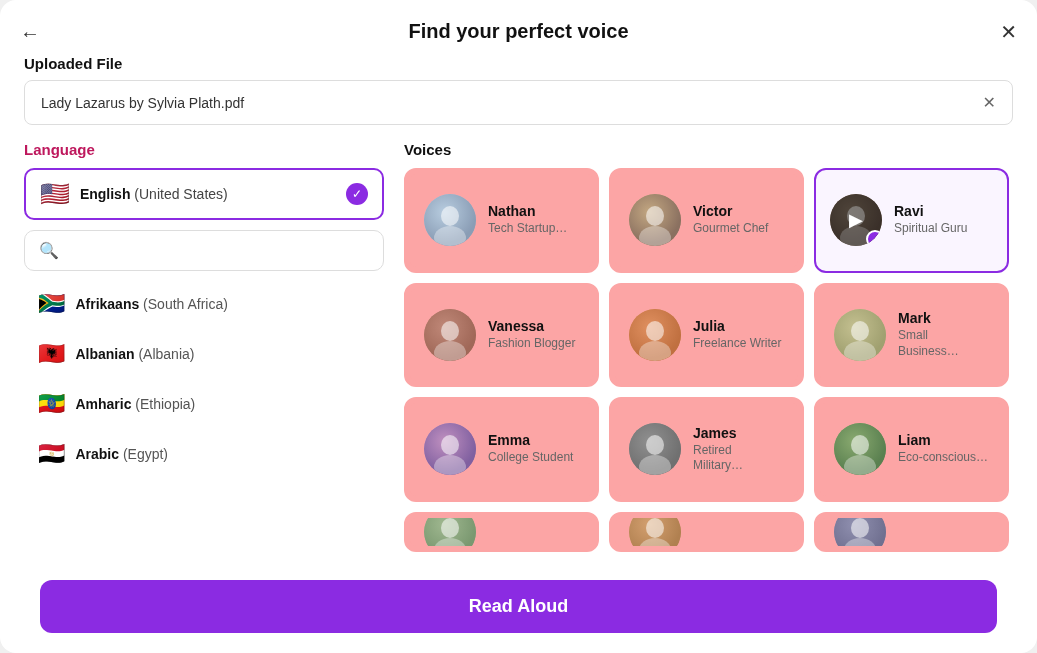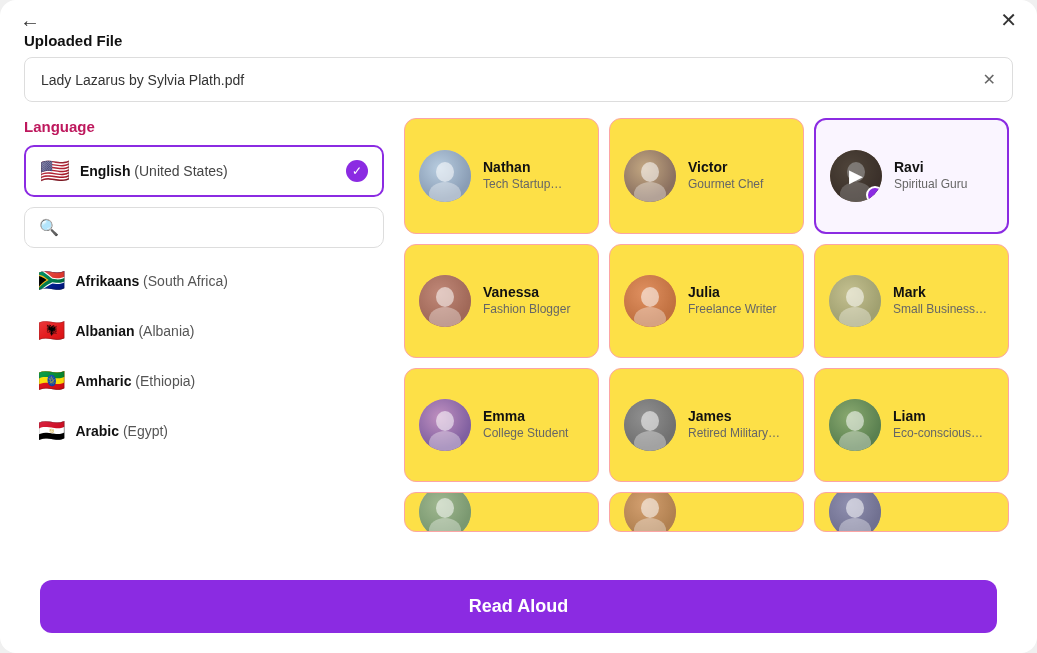--- a/index.html
+++ b/index.html
@@ -214,25 +214,25 @@
       flex: 1;
       padding-right: 4px;
     }
     .voices-grid::-webkit-scrollbar { width: 6px; }
     .voices-grid::-webkit-scrollbar-track { background: #f0f0f0; border-radius: 3px; }
     .voices-grid::-webkit-scrollbar-thumb { background: #ccc; border-radius: 3px; }
     .voice-card {
       display: flex;
       align-items: center;
       gap: 12px;
-      border: 1px solid #fca5a5;
+      border: 6px solid #fca5a5;
       border-radius: 12px;
       padding: 12px 14px;
       cursor: pointer;
-      background: #fde047;
+      background: #fca5a5;
       transition: border-color 0.15s;
     }
     .voice-card.selected {
       border: 2px solid #8B2BE2;
       background: #faf5ff;
     }
     .voice-avatar {
       width: 52px;
       height: 52px;
       border-radius: 50%;
@@ -321,20 +321,21 @@
       height: 100%;
     }
   </style>
 </head>
 <body>
 
 <div class="modal">
 
   <div class="modal-header">
     <button class="back-btn">←</button>
+    <span class="modal-title">Find your perfect voice</span>
     <button class="close-btn">✕</button>
   </div>
 
   <div class="modal-body">
 
     <div class="file-section">
       <span class="file-label">Uploaded File</span>
       <div class="file-input-box">
         <span class="file-input-text">Lady Lazarus by Sylvia Plath.pdf</span>
         <button class="file-clear-btn">✕</button>
@@ -372,20 +373,21 @@
               <span class="name">Amharic <span>(Ethiopia)</span></span>
             </div>
             <div class="lang-item">
               <span class="flag">🇪🇬</span>
               <span class="name">Arabic <span>(Egypt)</span></span>
             </div>
           </div>
       </div>
 
       <div class="voices-panel">
+        <span class="voices-label">Voices</span>
         <div class="voices-grid" id="voices-grid">
             <div class="voice-card">
               <div class="voice-avatar av-nathan">
                 <svg viewBox="0 0 52 52" xmlns="http://www.w3.org/2000/svg" class="avatar-svg">
     <defs>
       <radialGradient id="gav-nathan" cx="40%" cy="35%" r="60%">
         <stop offset="0%" stop-color="#b8cde0"></stop>
         <stop offset="100%" stop-color="#8a9db5"></stop>
       </radialGradient>
       <clipPath id="cav-nathan">

